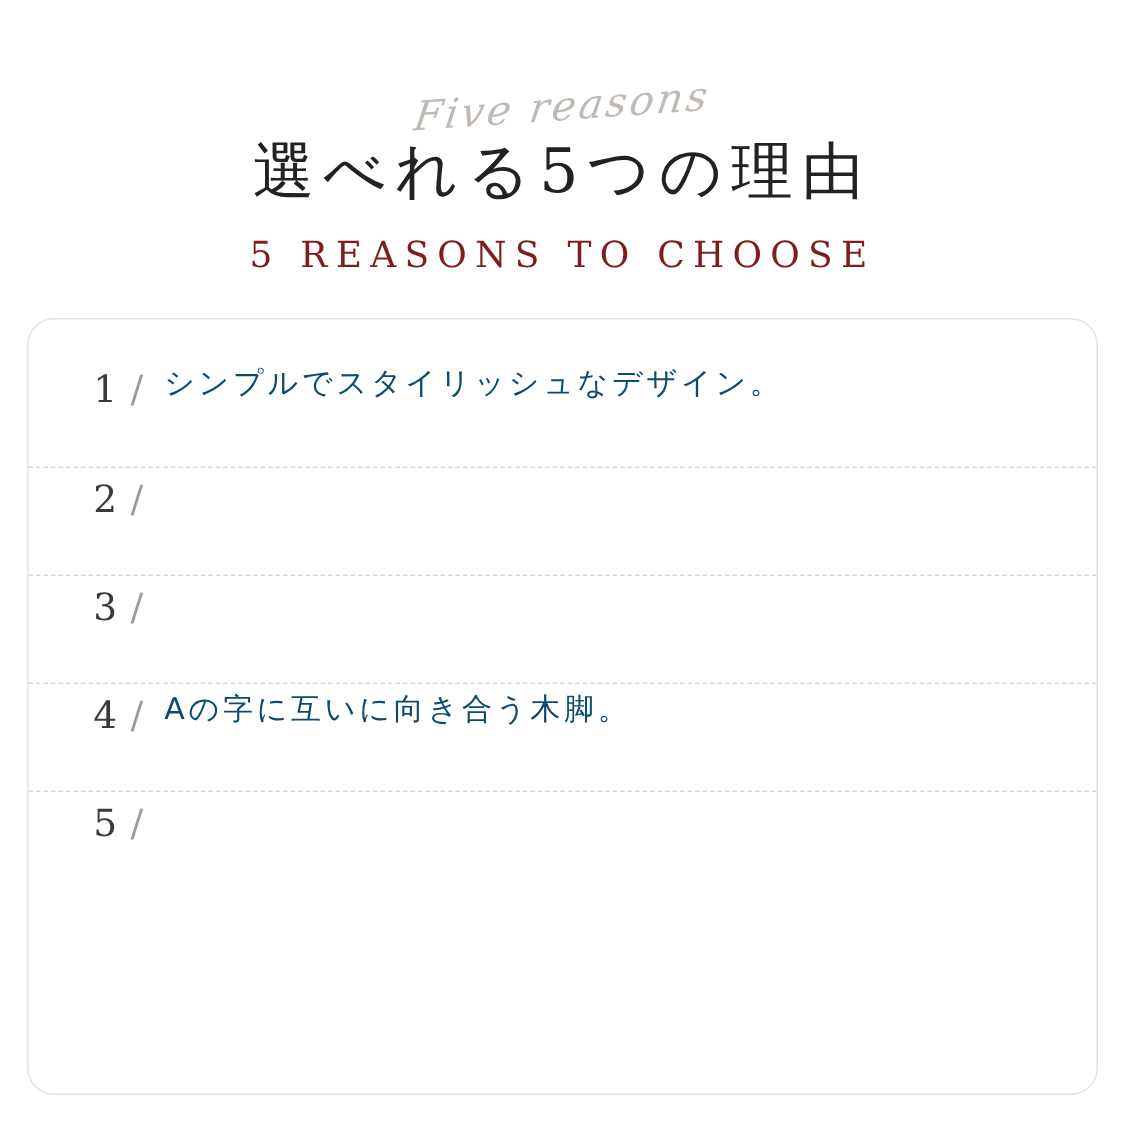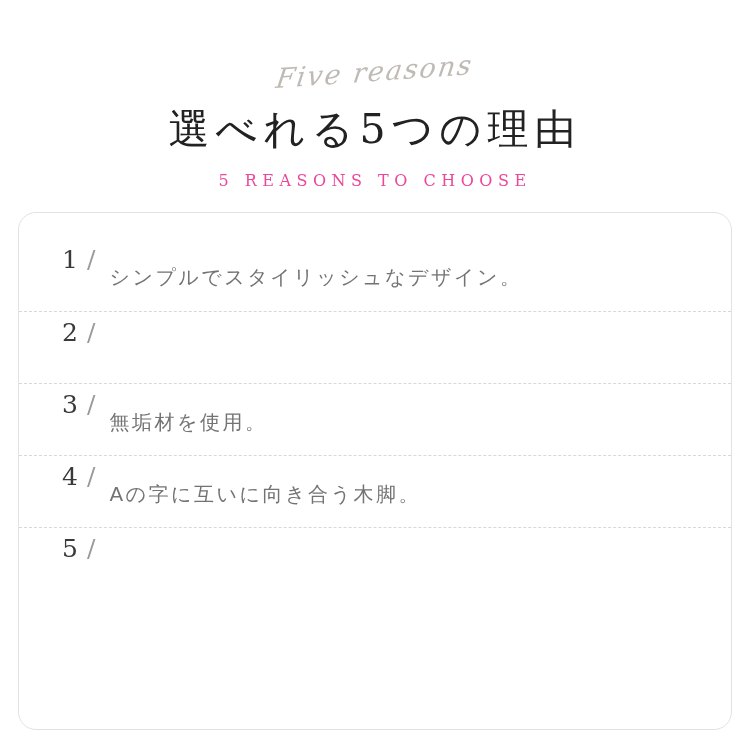--- a/index.html
+++ b/index.html
@@ -41,35 +41,35 @@
     transform: rotate(-4deg);
     opacity: .95;
     pointer-events: none;
   }
   .script-label span {
     display: inline-block;
     transform: skewX(-12deg);
   }
   .main-title {
     position: relative;
-    margin: 16px;
+    margin: 1px;
     padding-top: 36px;
     font-family: "DejaVu Serif", serif;
     font-size: 41px;
     font-weight: 500;
     letter-spacing: 6px;
     color: #222222;
     line-height: 1.25;
   }
   .sub-title {
     margin: 16px 0 0 0;
     font-family: "DejaVu Serif", serif;
-    font-size: 16px;
+    font-size: 24px;
     letter-spacing: 5.5px;
-    color: #ec4899;
+    color: #7f1d1d;
     font-weight: 400;
   }
 
   
   .card {
     position: absolute;
     left: 18px;
     top: 212px;
     width: 714px;
     height: 518px;
@@ -111,23 +111,23 @@
     color: #9a9a9a;
     margin: 0 14px 0 8px;
     position: relative;
     top: 6px;
   }
   .reason-text {
     flex: 1 1 auto;
     font-family: "DejaVu Sans", sans-serif;
     font-size: 20px;
     letter-spacing: 2.5px;
-    color: #737373;
+    color: #0c4a6e;
     position: relative;
-    top: 22px;
+    top: 0;
   }
 </style>
 </head>
 <body>
 
 <div class="page">
 
   <div class="header">
     <div class="script-label">
       <span>Five reasons</span>
@@ -146,21 +146,20 @@
       </li>
 
       <li class="reason-item">
         <span class="reason-num">2</span>
         <span class="reason-slash">/</span>
       </li>
 
       <li class="reason-item">
         <span class="reason-num">3</span>
         <span class="reason-slash">/</span>
-        <span class="reason-text">無垢材を使用。</span>
       </li>
 
       <li class="reason-item">
         <span class="reason-num">4</span>
         <span class="reason-slash">/</span>
         <span class="reason-text">Aの字に互いに向き合う木脚。</span>
       </li>
 
       <li class="reason-item">
         <span class="reason-num">5</span>

